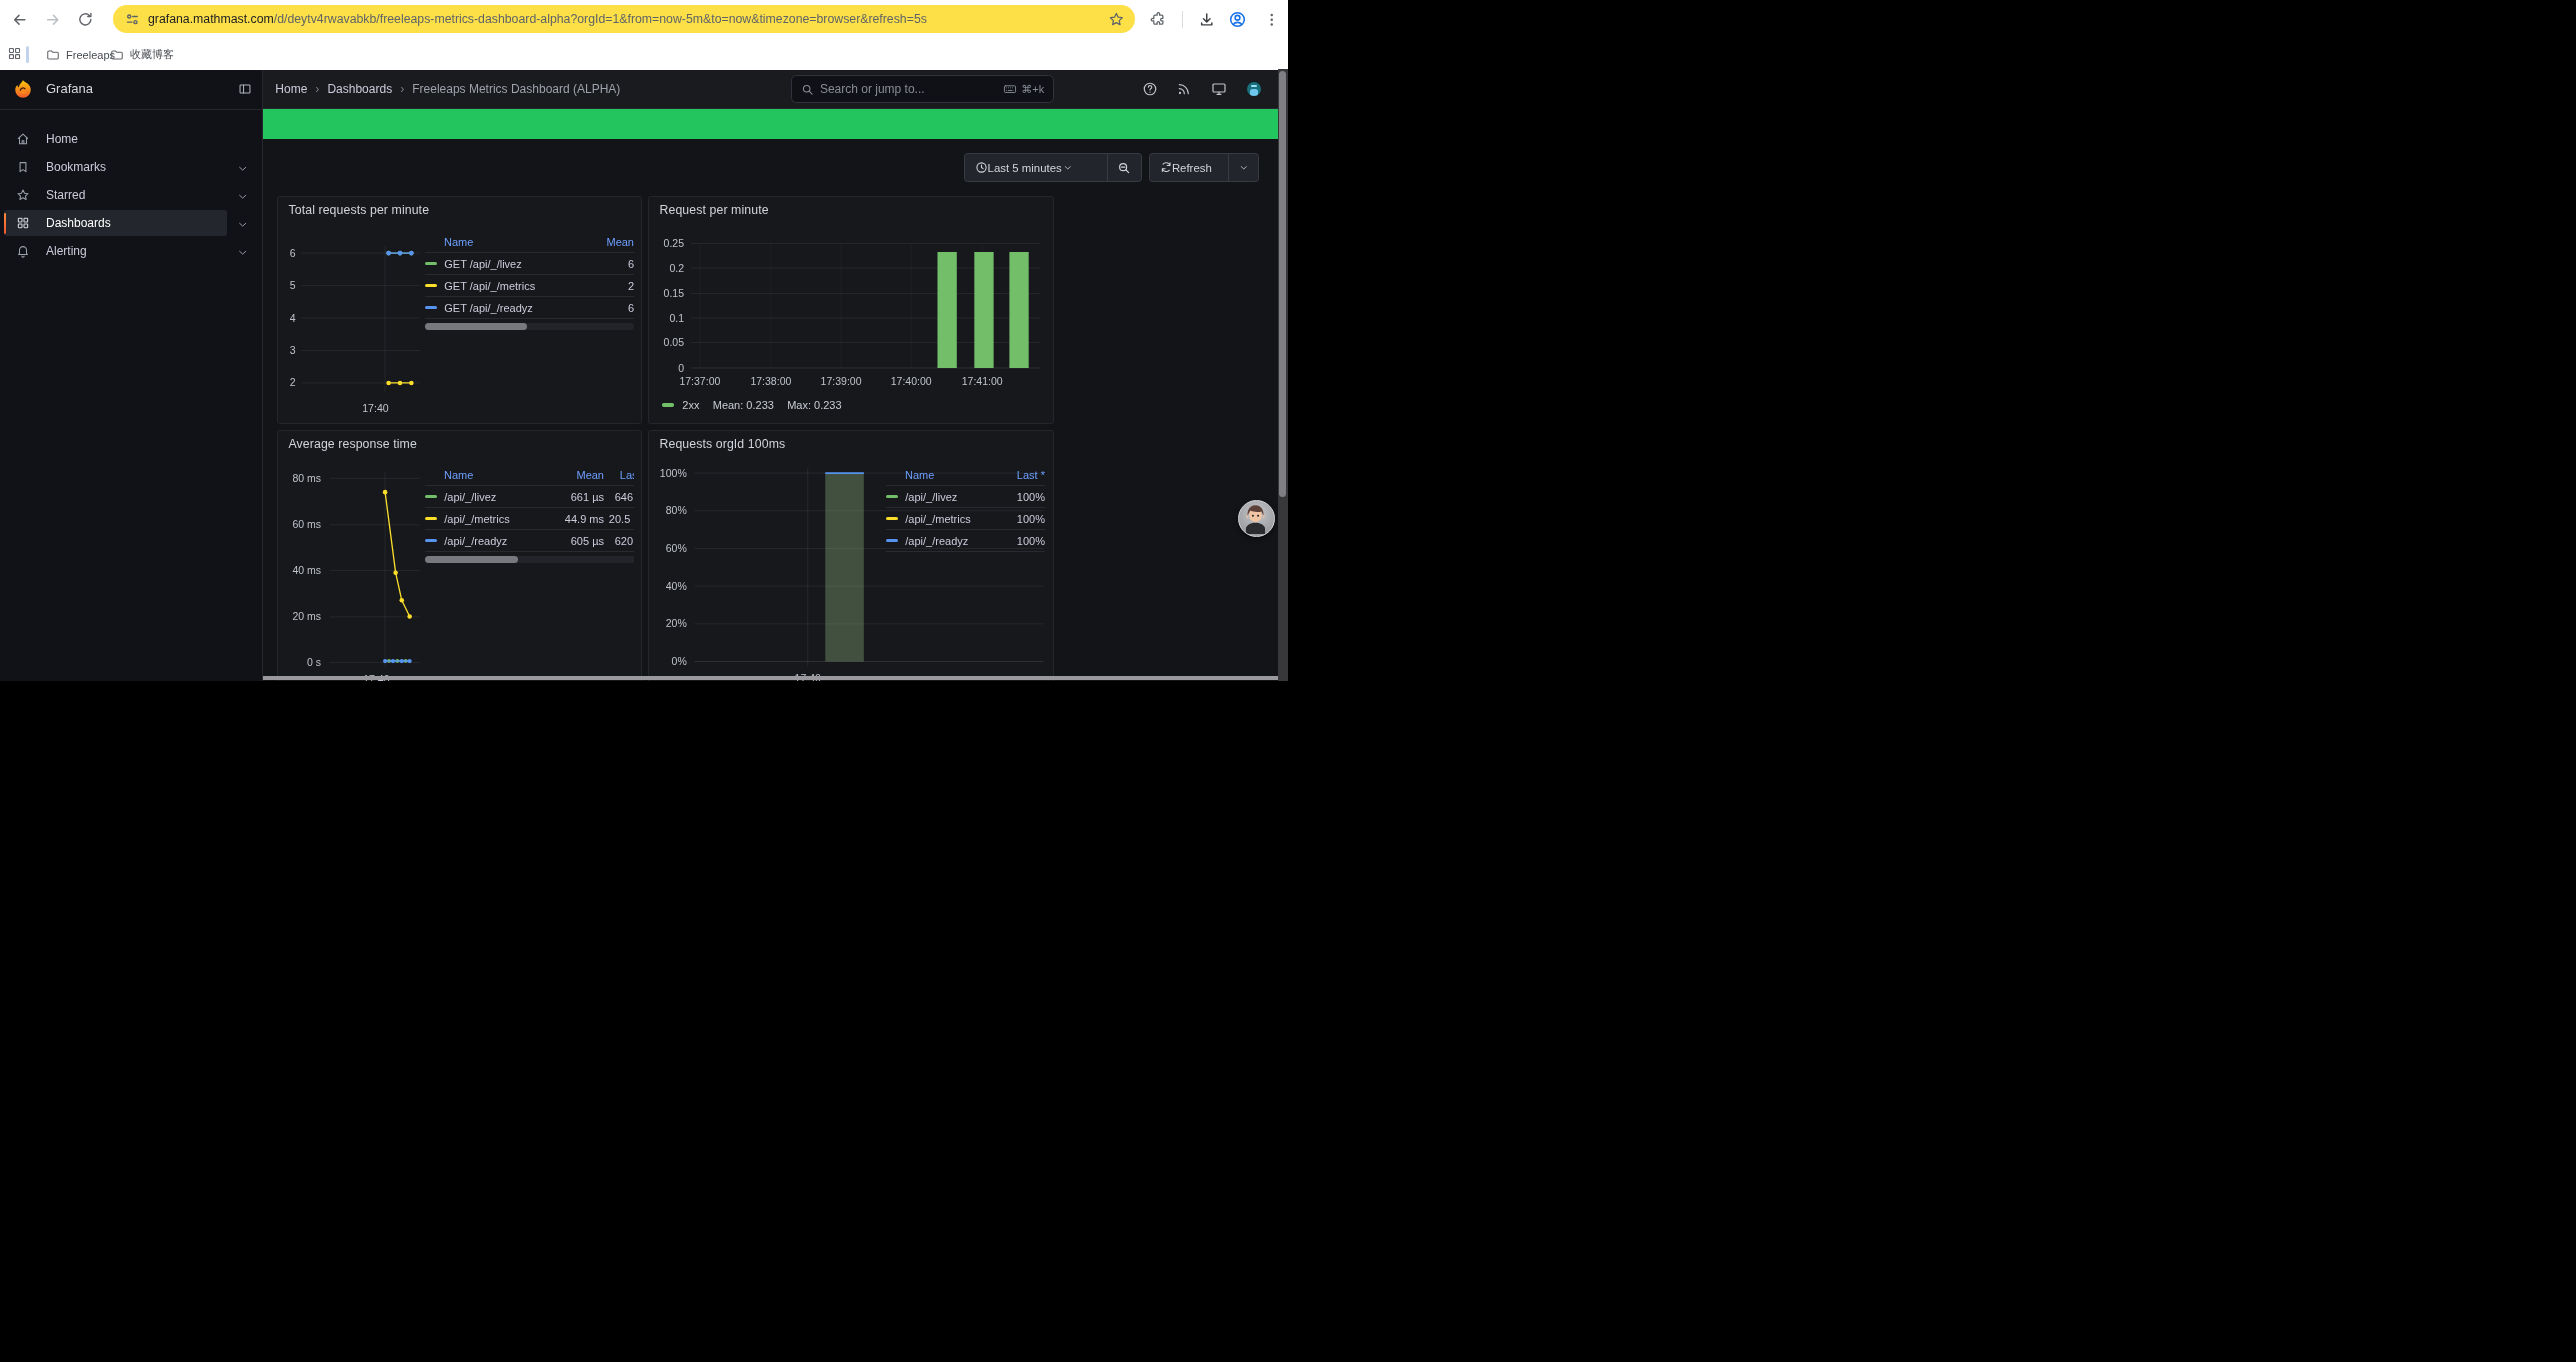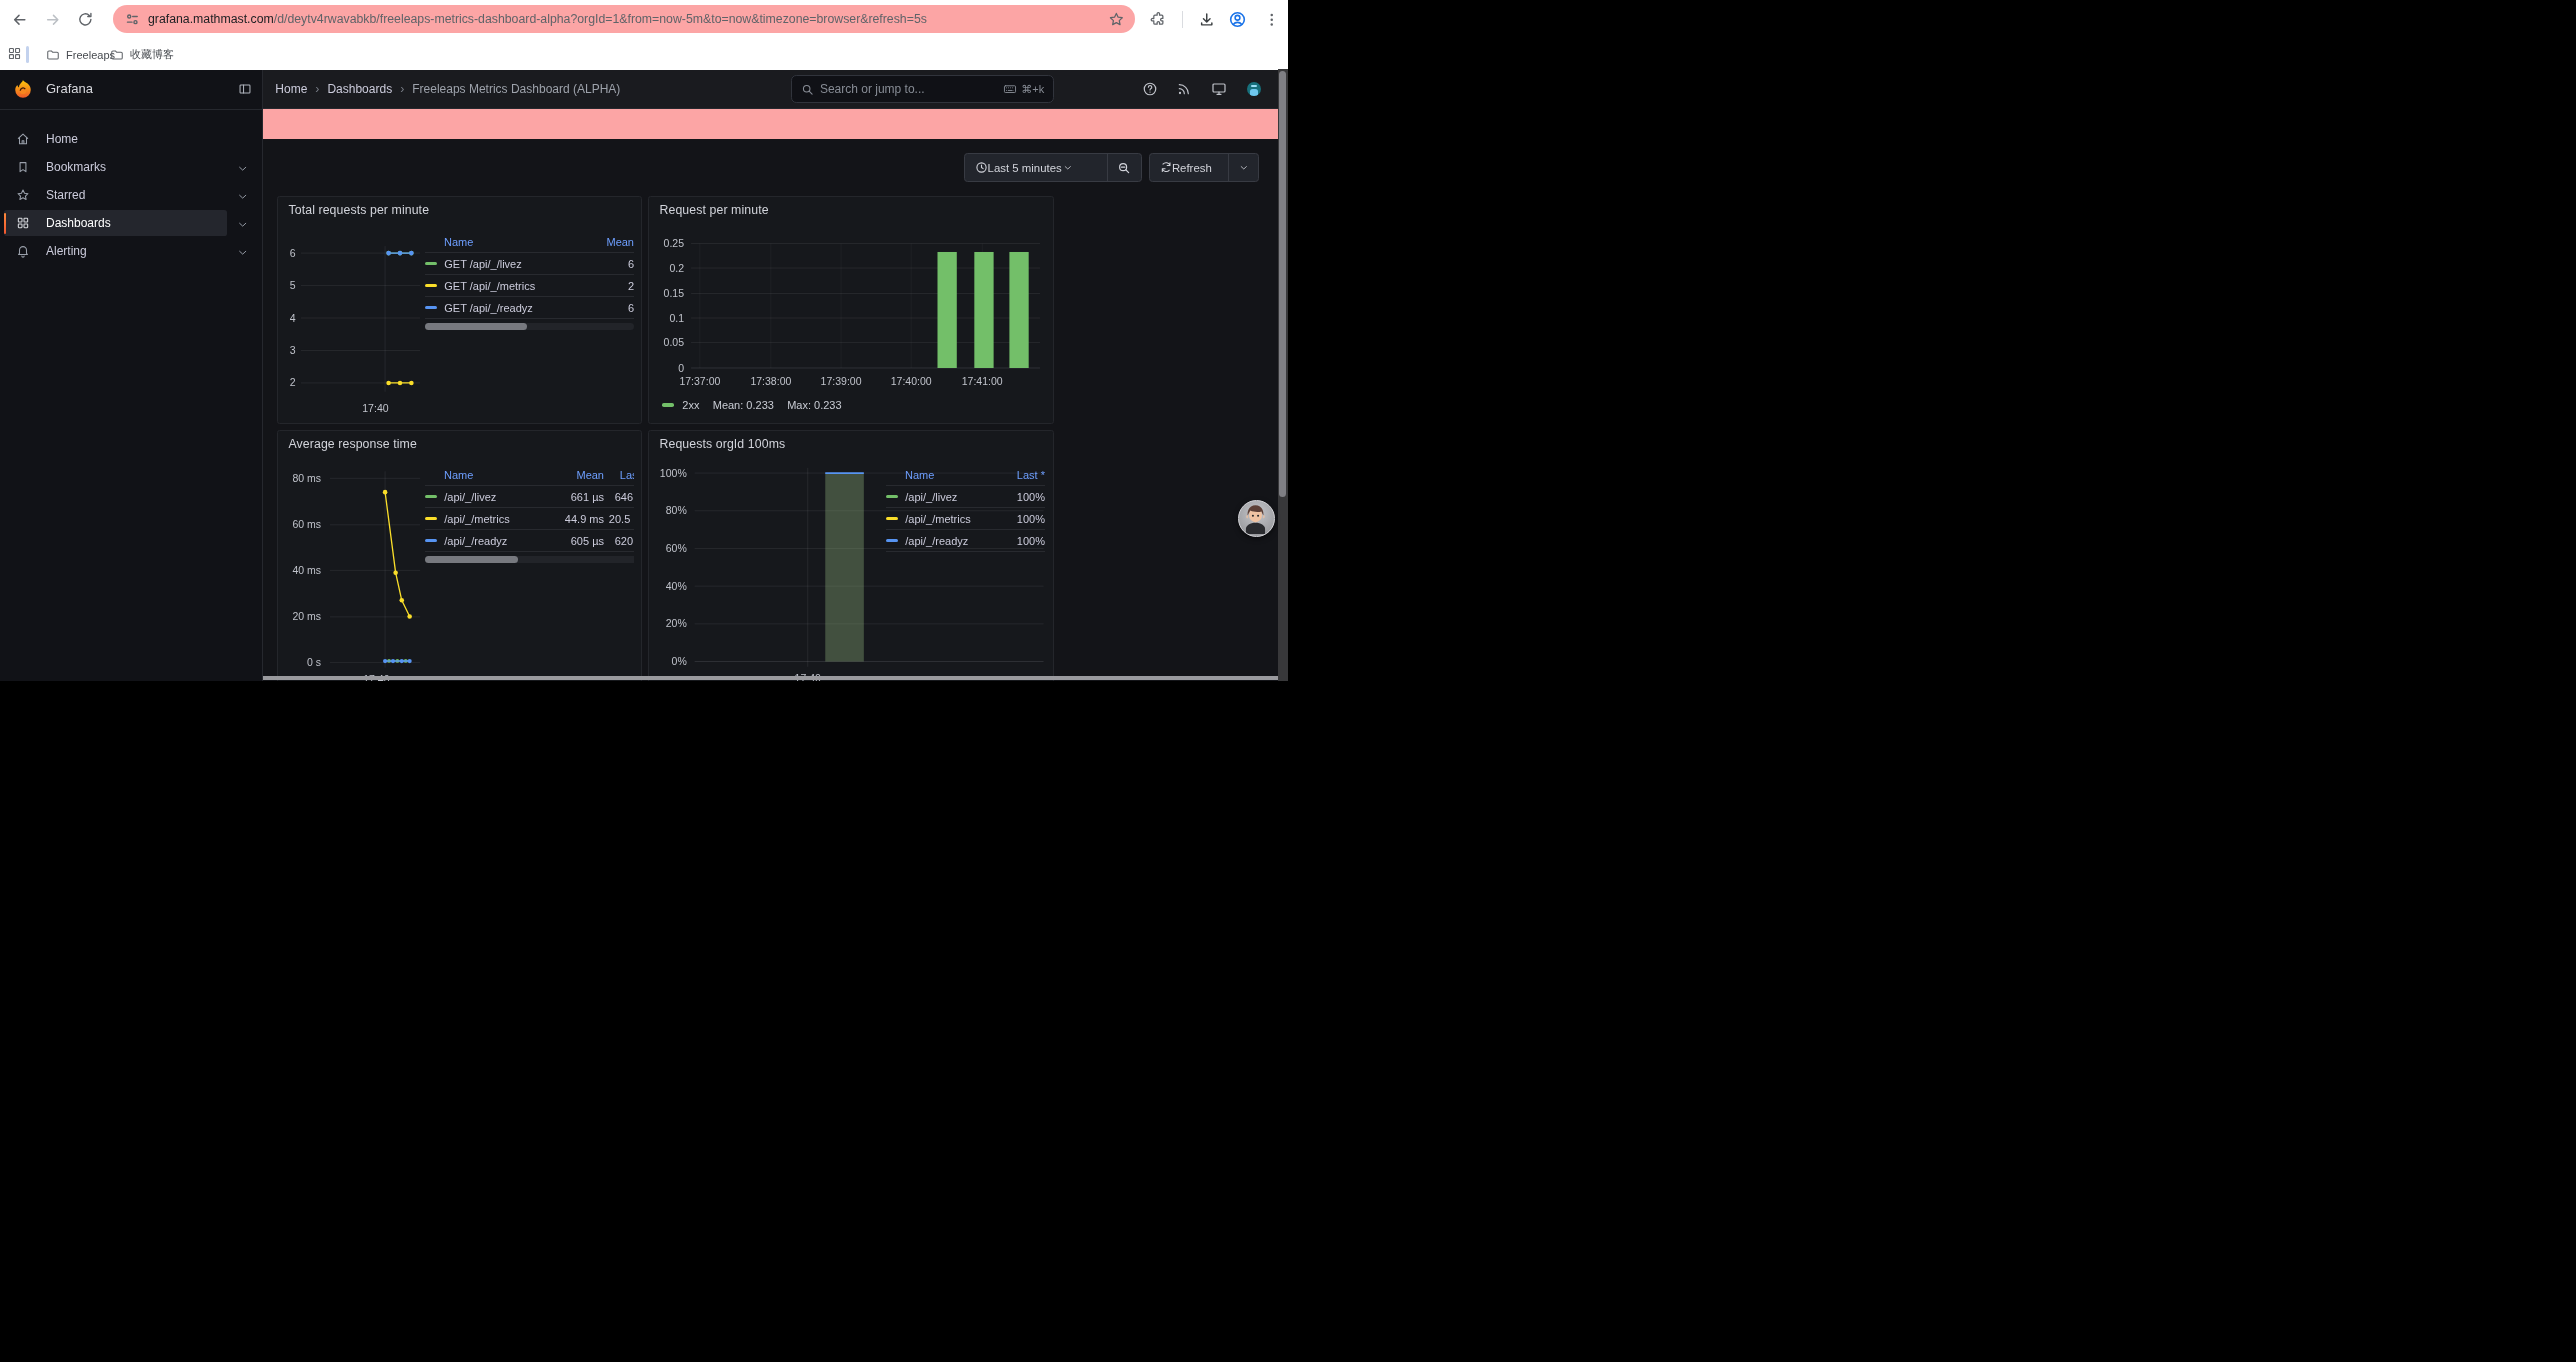--- a/index.html
+++ b/index.html
@@ -2,29 +2,29 @@
 <html style="font-size:14px"><head>
 <meta charset="utf-8">
 <style>
   html,body{margin:0;padding:0;background:#000;}
   .screen{position:relative;width:1288px;height:681px;overflow:hidden;
     font-family:"Liberation Sans","DejaVu Sans",sans-serif;background:#131418;}
   
   .b-toolbar{position:absolute;top:0;left:0;width:100%;height:39px;background:#fff;z-index:10;}
   .bt-ico{position:absolute;top:10.5px;width:17.5px;height:17.5px;}
   .url-pill{position:absolute;left:113px;top:5.3px;width:1022px;height:28px;border-radius:14px;
-    background:#fca5a5;display:flex;align-items:center;}
+    background:#fde047;display:flex;align-items:center;}
   .url-text{font-size:12.3px;color:#202124;white-space:nowrap;overflow:hidden;margin-left:7px;flex:1;}
   .url-text .path{color:#5f6368;}
   .b-bookmarks{position:absolute;top:39px;left:0;width:100%;height:31px;background:#fff;z-index:10;}
   .bm-item{position:absolute;top:5.3px;height:21px;display:flex;align-items:center;gap:6.1px;
     font-size:11px;color:#474b50;padding:0 7px;border-radius:10.5px;}
   .bm-div{position:absolute;left:26px;top:7px;width:2.6px;height:16.7px;border-radius:1.8px;background:#c3d2ee;}
   
-  .app{position:absolute;top:69px;left:0;width:1352px;height:612px;background:#fca5a5;}
+  .app{position:absolute;top:69px;left:0;width:1352px;height:612px;background:#22c55e;}
   .sidebar{position:absolute;left:0;top:0;width:263px;height:100%;background:#111217;
     border-right:0.9px solid #26282e;box-sizing:border-box;}
   .s-logo{position:relative;height:40px;border-bottom:0.9px solid #26282e;}
   .brand{position:absolute;left:46px;top:12.3px;font-size:13px;font-weight:500;color:#d8d9de;}
   .nav-item{position:relative;height:28px;margin:0;display:flex;align-items:center;cursor:pointer;color:#ccccdc;}
   .nav-item .hl{position:absolute;left:3.5px;right:35px;top:0.9px;bottom:0.9px;border-radius:2.6px;background:transparent;}
   .nav-item.active .hl{background:#24262d;}
   .nav-item .accent{position:absolute;left:3.5px;top:3.5px;width:2.6px;height:21px;border-radius:1.8px;
     background:linear-gradient(#FF8A3C,#F0562F);z-index:2;}
   .nav-ico{position:absolute;left:16px;top:7px;width:14px;height:14px;z-index:2;}

